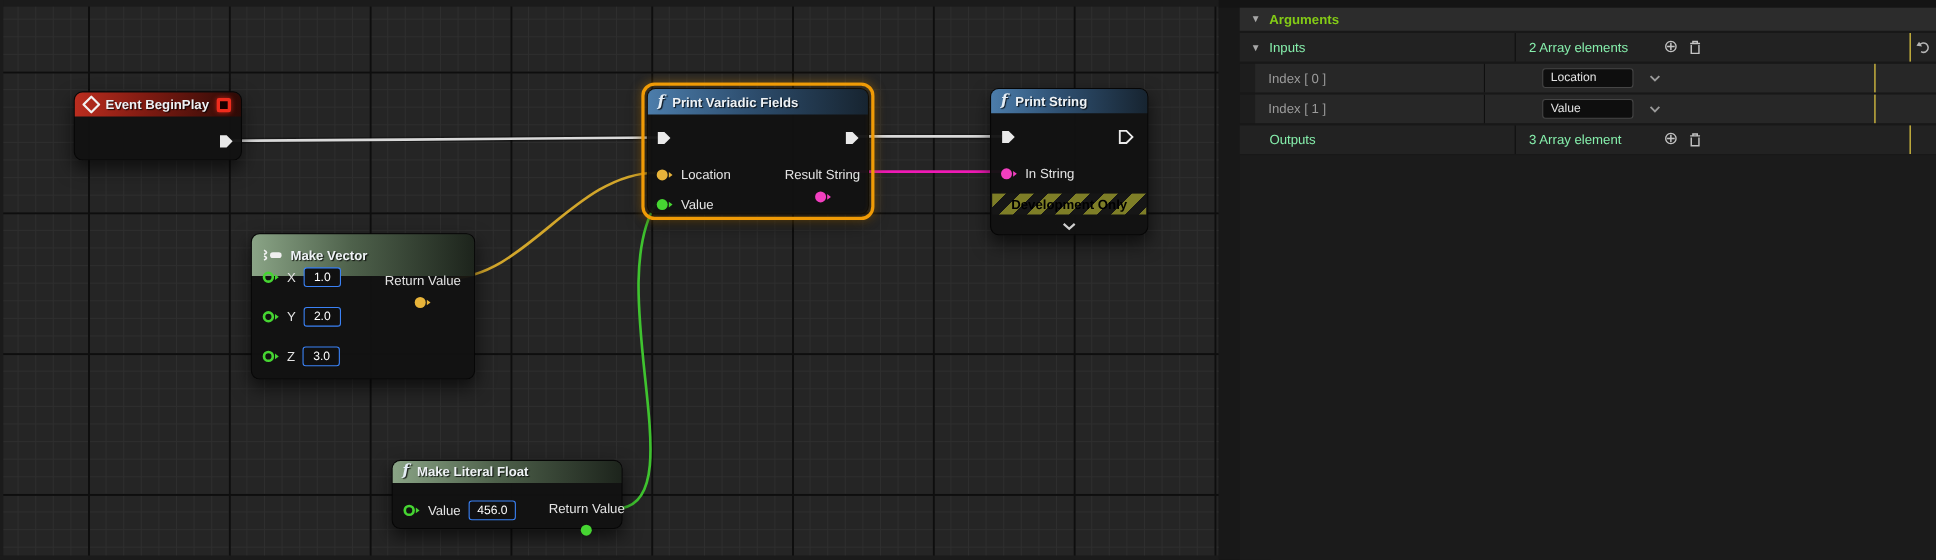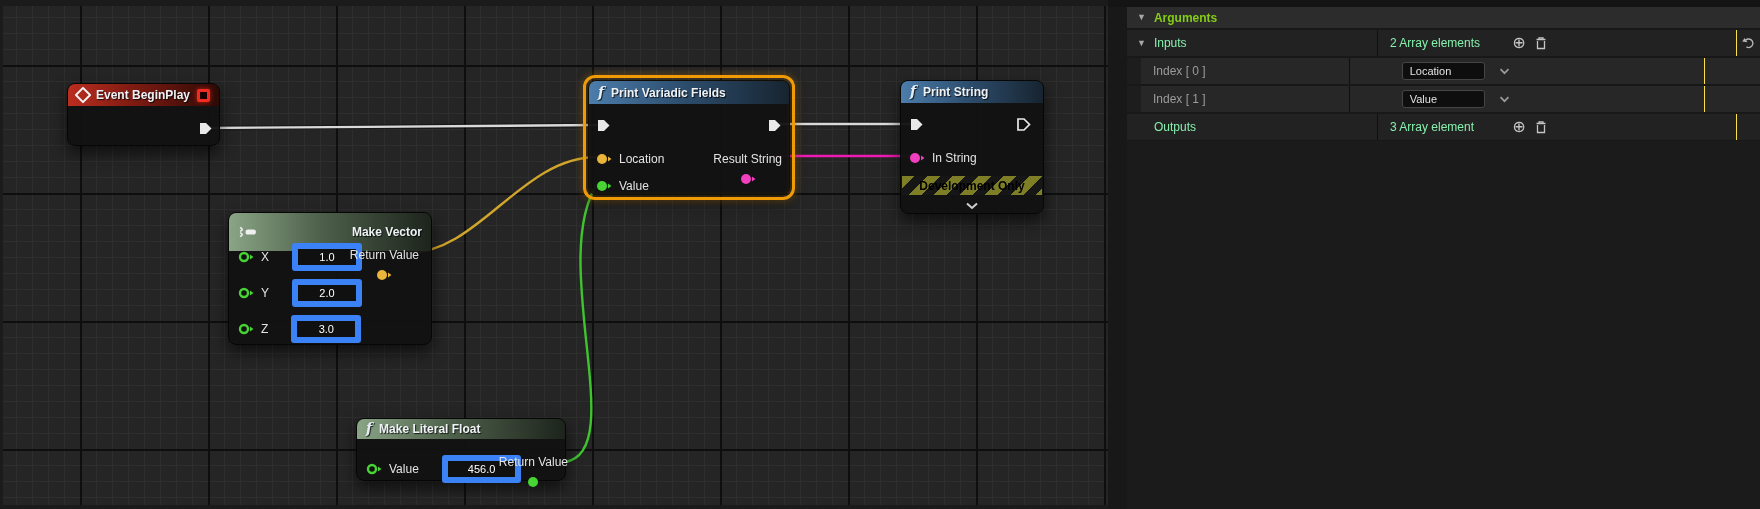--- a/index.html
+++ b/index.html
@@ -35,22 +35,22 @@
     color:#e4edf5;line-height:1;transform:translateY(-1px);}
   .diamond{width:8px;height:8px;border:2px solid #f2f2f2;transform:rotate(45deg);border-radius:1px;background:transparent;}
   .red-square{margin-left:auto;width:7px;height:7px;border:3px solid #ef2c1d;border-radius:2px;
     background:#1a0000;box-shadow:0 0 5px rgba(239,44,29,.7);}
   .selected::before{content:"";position:absolute;inset:-6px;border:3px solid #f09b06;border-radius:12px;
     box-shadow:0 0 10px rgba(240,155,6,.35), inset 0 0 6px rgba(240,155,6,.25);pointer-events:none;}
 
   .pin-row{position:absolute;display:flex;align-items:center;gap:7px;
     font-size:12px;color:#e3e3e3;white-space:nowrap;}
   .pin-row.right{flex-direction:column;}
-  .valbox{height:14px;min-width:18px;padding:1px 20px;background:#101010;border:6px solid #3b82f6;
-    border-radius:3px;color:#fff;font-size:11px;line-height:14px;text-align:center;margin-left:16px;}
+  .valbox{height:14px;min-width:18px;padding:1px 7px;background:#101010;border:1px solid #3b82f6;
+    border-radius:3px;color:#fff;font-size:11px;line-height:14px;text-align:center;}
   .pin-svg{display:block;}
 
   .banner{position:absolute;left:1px;right:1px;height:19px;
     background:repeating-linear-gradient(135deg,#7e7e27 0 9px,#161616 9px 18px);
     display:flex;align-items:center;justify-content:center;
     font-size:12px;font-weight:bold;color:#000;}
   .node-chevron{position:absolute;left:50%;transform:translateX(-50%);}
 
   
   #panel{position:absolute;left:1108px;top:0;width:652px;height:509px;background:#181818;}
@@ -105,21 +105,21 @@
         <span class="red-square"></span>
       </div>
       <div class="pin-row right" style="right:6px;top:37px;">
         <svg class="pin-svg" width="15" height="15">
           <path d="M2 2 L8 2 L13.5 7.5 L8 13 L2 13 Z" style="fill:var(--pin_exec,#e9e9e9)"></path>
         </svg>
       </div>
     </div>
 
     <div class="node" style="left:228px;top:212px;width:202px;height:131px;">
-      <div class="node-header hdr-pure" style="height:38px;justify-content:space-between;">
+      <div class="node-header hdr-pure" style="height:38px;">
         <svg width="19" height="12">
           <path d="M2 1.5 C5 2.8 5 4.2 2 5.3" stroke="#f0f0f0" stroke-width="1.6" fill="none"></path>
           <path d="M2 6.7 C5 7.8 5 9.2 2 10.4" stroke="#f0f0f0" stroke-width="1.6" fill="none"></path>
           <rect x="7.5" y="3.4" width="10.5" height="5.2" rx="2.6" fill="#f0f0f0"></rect>
         </svg>
         <span>Make Vector</span>
       </div>
       <div class="pin-row" style="left:9px;top:30px;">
         <svg class="pin-svg" width="16" height="12">
           <circle cx="6" cy="6" r="4" fill="none" stroke-width="2.4" stroke="#46d532"></circle>

